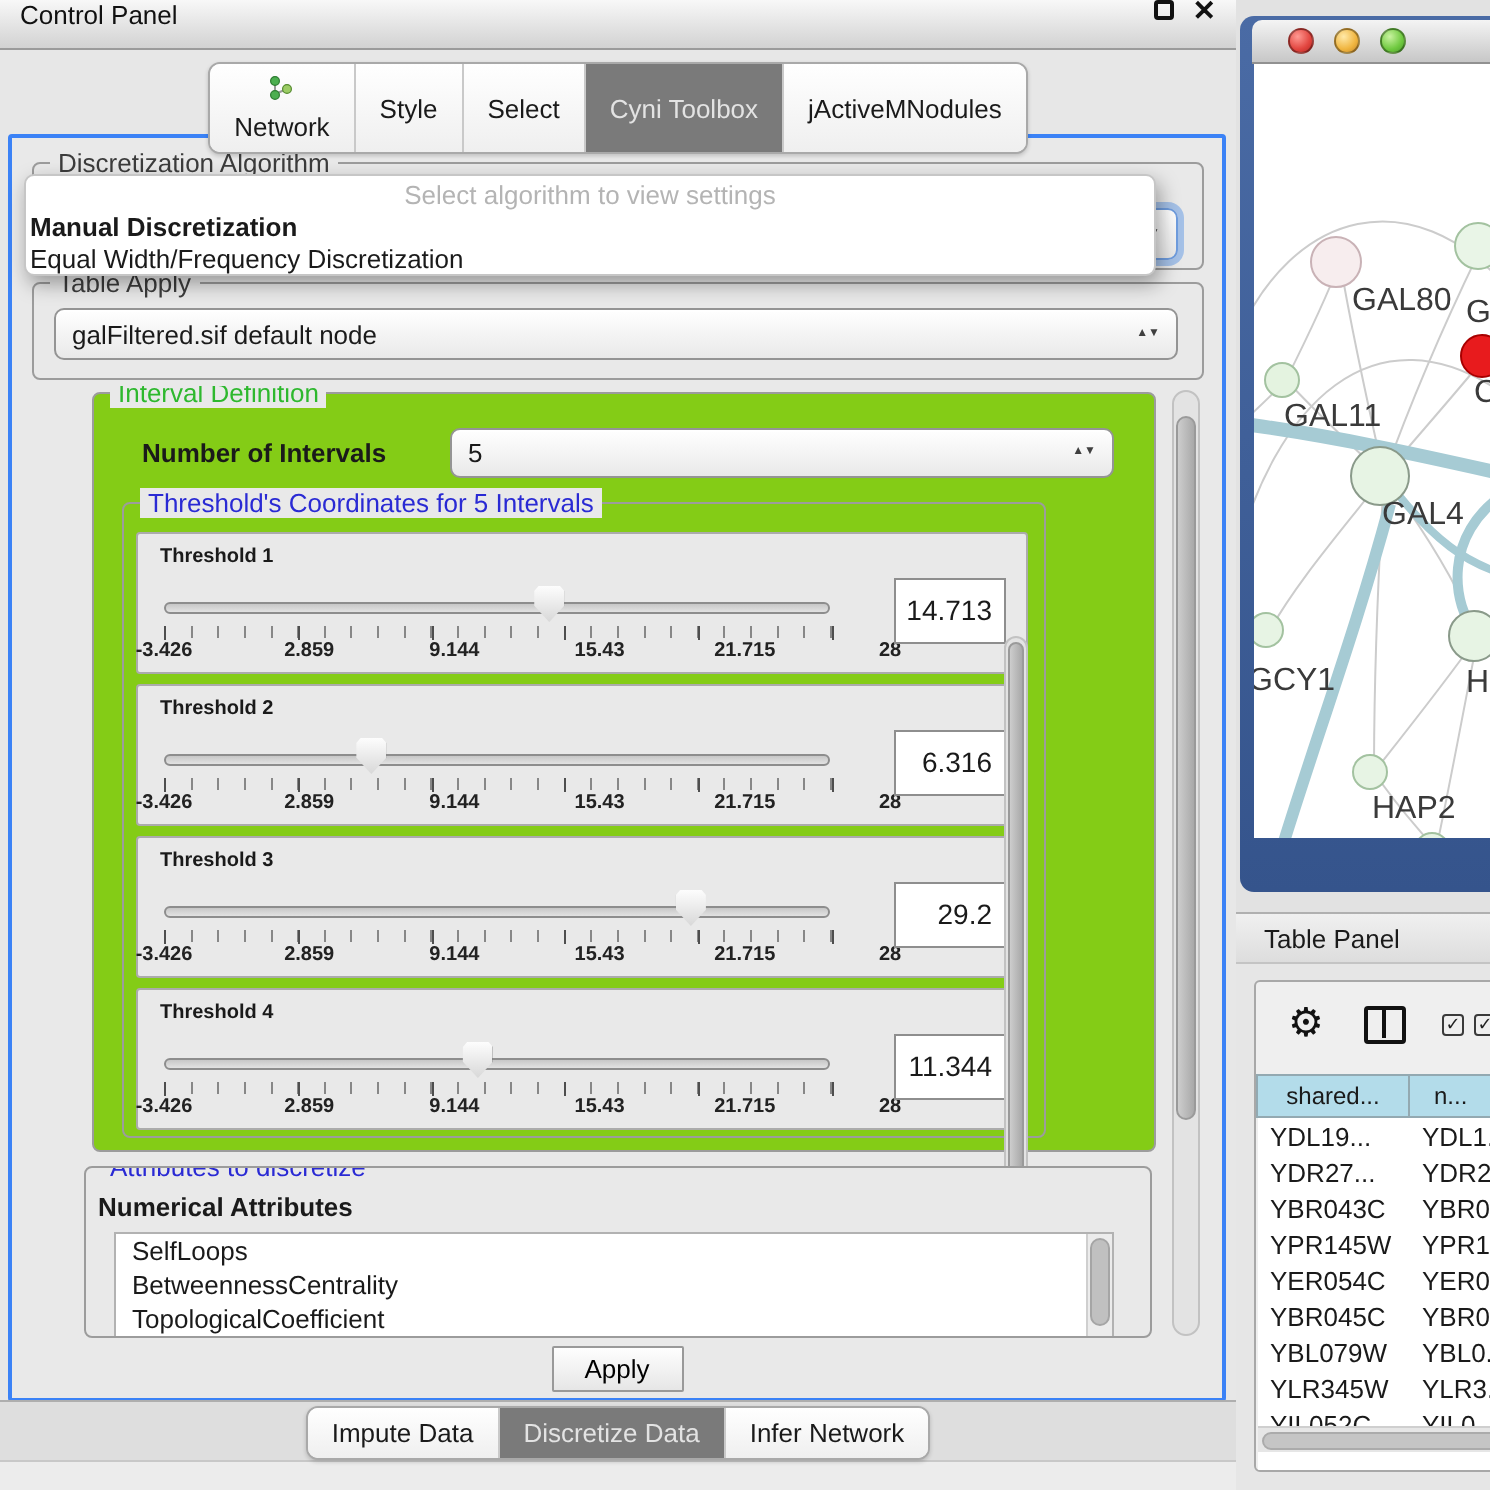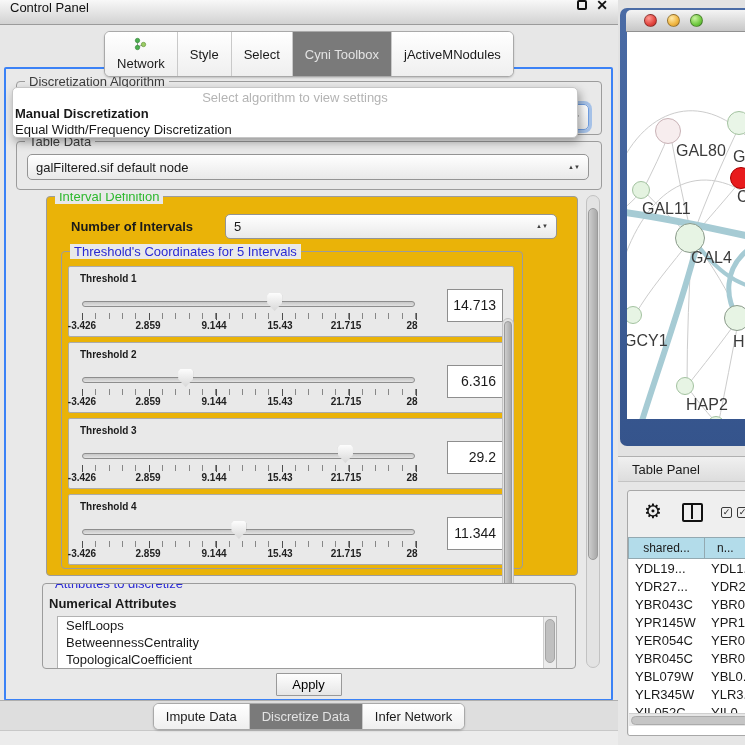--- a/index.html
+++ b/index.html
@@ -43,40 +43,40 @@
     font-size:6px;line-height:5px;padding-left:6px;}
 
   .algo-grp{left:10px;top:12px;width:586px;height:54px;}
   .algo-combo{left:10px;right:12px;top:22px;border-color:#6f9ddf;
     box-shadow:0 0 0 3px rgba(110,160,230,.55);}
 
   .td-grp{left:10px;top:72px;width:586px;height:49px;}
   .td-combo{left:10px;right:12px;top:12px;}
 
   .viewport{position:absolute;left:10px;top:124px;width:586px;height:477px;overflow:hidden;}
-  .interval-grp{left:30px;top:3px;width:532px;height:380px;background:#eab308;}
+  .interval-grp{left:30px;top:3px;width:532px;height:380px;background:#84cc16;}
   .noi-label{position:absolute;left:24px;top:22px;font-size:13px;font-weight:bold;}
   .noi-combo{left:178px;top:17px;width:332px;height:25px;}
   .thr-grp{left:14px;top:54px;width:462px;height:318px;}
 
   .tcard{position:relative;margin:0 8px 5px 6px;height:71px;border:1px solid #ababab;
     border-radius:2px;background:#e9e9e9;}
   #cards{position:absolute;left:0;top:14px;right:0;}
   .tname{position:absolute;left:11px;top:6px;font-size:10px;font-weight:bold;}
   .slider{position:absolute;left:13px;top:24px;width:340px;height:44px;}
   .track{position:absolute;left:0;top:10px;width:333px;height:6px;border-radius:3px;
     border:1px solid #8d8d8d;background:linear-gradient(#c7c7c7,#e2e2e2);}
   .handle{position:absolute;top:2px;width:15px;height:18px;
     background:linear-gradient(#fdfdfd,#d8d8d8);
     clip-path:polygon(14% 0,86% 0,100% 14%,100% 55%,50% 100%,0 55%,0 14%);
     filter:drop-shadow(0 0 1px #777);}
   .ticks{position:absolute;left:0;top:22px;width:334px;height:6px;
     background-image:repeating-linear-gradient(to right,#878787 0,#878787 1px,transparent 1px,transparent 13.32px);}
   .majortick{position:absolute;top:0;width:1px;height:7px;background:#4e4e4e;}
-  .scale{position:absolute;left:0;top:29px;width:330px;height:12px;text-align:center;}
+  .scale{position:absolute;left:0;top:29px;width:363px;height:12px;text-align:center;}
   .mticklabel{position:absolute;transform:translateX(-50%);font-size:10px;font-weight:bold;color:#222;}
   .vbox{position:absolute;right:10px;top:22px;width:56px;height:33px;background:#fff;
     border:1px solid #8e8e8e;font-size:14px;text-align:right;line-height:31px;padding-right:6px;}
 
   .sb-v{position:absolute;background:#e3e3e3;border:1px solid #c2c2c2;border-radius:7px;}
   .sb-v .thumb{position:absolute;left:1px;right:1px;border-radius:6px;
     background:linear-gradient(to right,#cdcdcd,#a9a9a9);border:1px solid #9a9a9a;}
   .inner-sb{right:8px;top:66px;width:12px;height:296px;}
   .outer-sb{left:570px;top:2px;width:14px;height:473px;}
 
@@ -194,21 +194,21 @@
     <div class="outer-panel">
 
       <div class="grp algo-grp">
         <span class="legend">Discretization Algorithm</span>
         <div class="combo algo-combo">
           <span class="stepper">▲▼</span>
         </div>
       </div>
 
       <div class="grp td-grp">
-        <span class="legend">Table Data</span>
+        <span class="legend">Table Apply</span>
         <div class="combo td-combo">
           <span>galFiltered.sif default node</span>
           <span class="stepper">▲▼</span>
         </div>
       </div>
 
       <div class="viewport">
         <div class="grp interval-grp">
           <span class="legend green">Interval Definition</span>
           <span class="noi-label">Number of Intervals</span>

